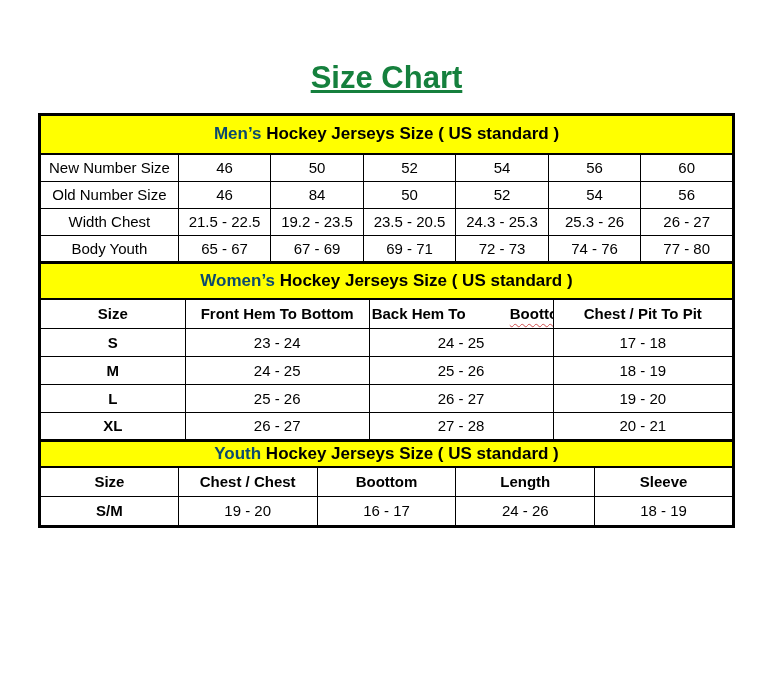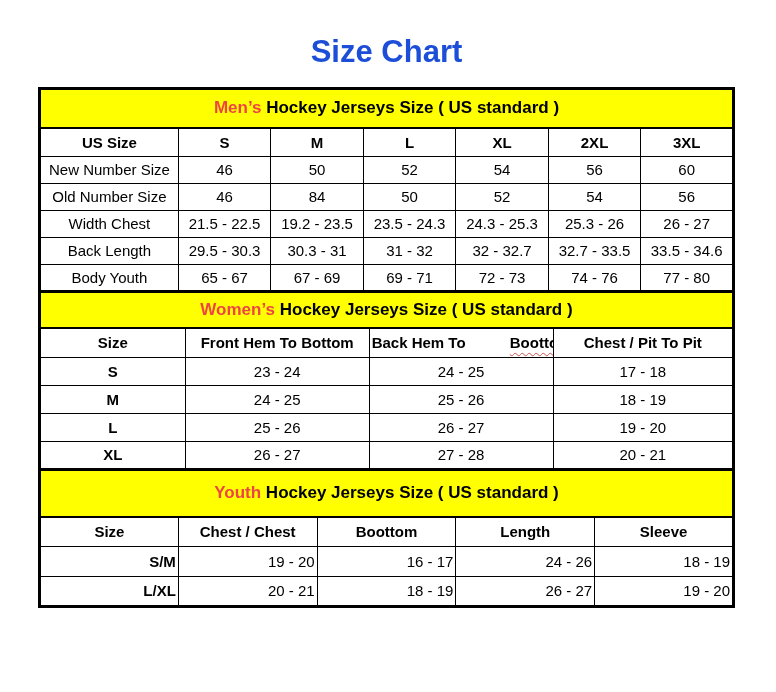--- a/index.html
+++ b/index.html
@@ -5,26 +5,27 @@
   * { box-sizing: border-box; }
   html, body { margin: 0; padding: 0; }
   body {
     width: 776px; height: 692px;
     background: #ffffff;
     font-family: "Liberation Sans", sans-serif;
     color: #000;
   }
   .wrap { width: 697px; margin: 0 0 0 38px; }
   .page-title {
-    margin: 34px 0 17px 0;
+    margin: 60px 0 17px 0;
     text-align: center;
     font-size: 31px;
     font-weight: bold;
-    color: #1d4ed8;
+    color: #15803d;
     line-height: 1.15;
+    text-decoration: underline;
   }
   table {
     border-collapse: collapse;
     width: 100%;
     table-layout: fixed;
     border: 3px solid #000;
   }
   table.stacked { margin-top: -3px; }
   td {
     border: 1.5px solid #000;
@@ -35,32 +36,32 @@
     overflow: hidden;
     white-space: nowrap;
   }
   td.band {
     background: #ffff00;
     font-weight: bold;
     font-size: 17px;
     border-top-width: 2.5px;
     border-bottom-width: 2.5px;
   }
-  .band-highlight { color: #ef4444; }
+  .band-highlight { color: #0c4a6e; }
   tr.hdr td { font-weight: bold; }
   td.lbl-bold { font-weight: bold; }
   .mens td.band { height: 40px; }
   .mens tr.hdr td { height: 28px; }
   .mens tr.data td { height: 27px; }
   .womens td.band { height: 37px; }
   .womens tr.hdr td { height: 29px; }
   .womens tr.data td { height: 28px; }
-  .youth td.band { height: 48px; margin-top: 47px; }
+  .youth td.band { height: 27px; margin-top: 47px; }
   .youth tr.hdr td { height: 29px; }
-  .youth tr.data td { height: 30px; text-align: right; }
+  .youth tr.data td { height: 30px; }
   .squiggle {
     text-decoration: underline;
     text-decoration-style: wavy;
     text-decoration-color: #d05050;
     text-decoration-thickness: 1px;
     text-underline-offset: 4px;
     margin-left: 40px;
   }
 </style>
 </head>
@@ -77,29 +78,20 @@
         <col style="width:13.33%">
         <col style="width:13.33%">
         <col style="width:13.33%">
         <col style="width:13.33%">
         <col style="width:13.35%">
     </colgroup>
     <tbody>
         <tr>
       <td class="band" colspan="7"><span class="band-highlight">Men’s</span> <span>Hockey Jerseys Size ( US standard )</span></td>
     </tr>
-    <tr class="hdr">
-      <td>US Size</td>
-      <td>S</td>
-      <td>M</td>
-      <td>L</td>
-      <td>XL</td>
-      <td>2XL</td>
-      <td>3XL</td>
-    </tr>
     <tr class="data">
       <td>New Number Size</td>
       <td>46</td>
       <td>50</td>
       <td>52</td>
       <td>54</td>
       <td>56</td>
       <td>60</td>
     </tr>
     <tr class="data">
@@ -108,33 +100,24 @@
       <td>84</td>
       <td>50</td>
       <td>52</td>
       <td>54</td>
       <td>56</td>
     </tr>
     <tr class="data">
       <td>Width Chest</td>
       <td>21.5 - 22.5</td>
       <td>19.2 - 23.5</td>
-      <td>23.5 - 24.3</td>
+      <td>23.5 - 20.5</td>
       <td>24.3 - 25.3</td>
       <td>25.3 - 26</td>
       <td>26 - 27</td>
-    </tr>
-    <tr class="data">
-      <td>Back Length</td>
-      <td>29.5 - 30.3</td>
-      <td>30.3 - 31</td>
-      <td>31 - 32</td>
-      <td>32 - 32.7</td>
-      <td>32.7 - 33.5</td>
-      <td>33.5 - 34.6</td>
     </tr>
     <tr class="data">
       <td>Body Youth</td>
       <td>65 - 67</td>
       <td>67 - 69</td>
       <td>69 - 71</td>
       <td>72 - 73</td>
       <td>74 - 76</td>
       <td>77 - 80</td>
     </tr>
@@ -204,23 +187,16 @@
       <td>Length</td>
       <td>Sleeve</td>
     </tr>
     <tr class="data">
       <td class="lbl-bold">S/M</td>
       <td>19 - 20</td>
       <td>16 - 17</td>
       <td>24 - 26</td>
       <td>18 - 19</td>
     </tr>
-    <tr class="data">
-      <td class="lbl-bold">L/XL</td>
-      <td>20 - 21</td>
-      <td>18 - 19</td>
-      <td>26 - 27</td>
-      <td>19 - 20</td>
-    </tr>
   </tbody>
     </table>
 
 </div>
 
 </body></html>

